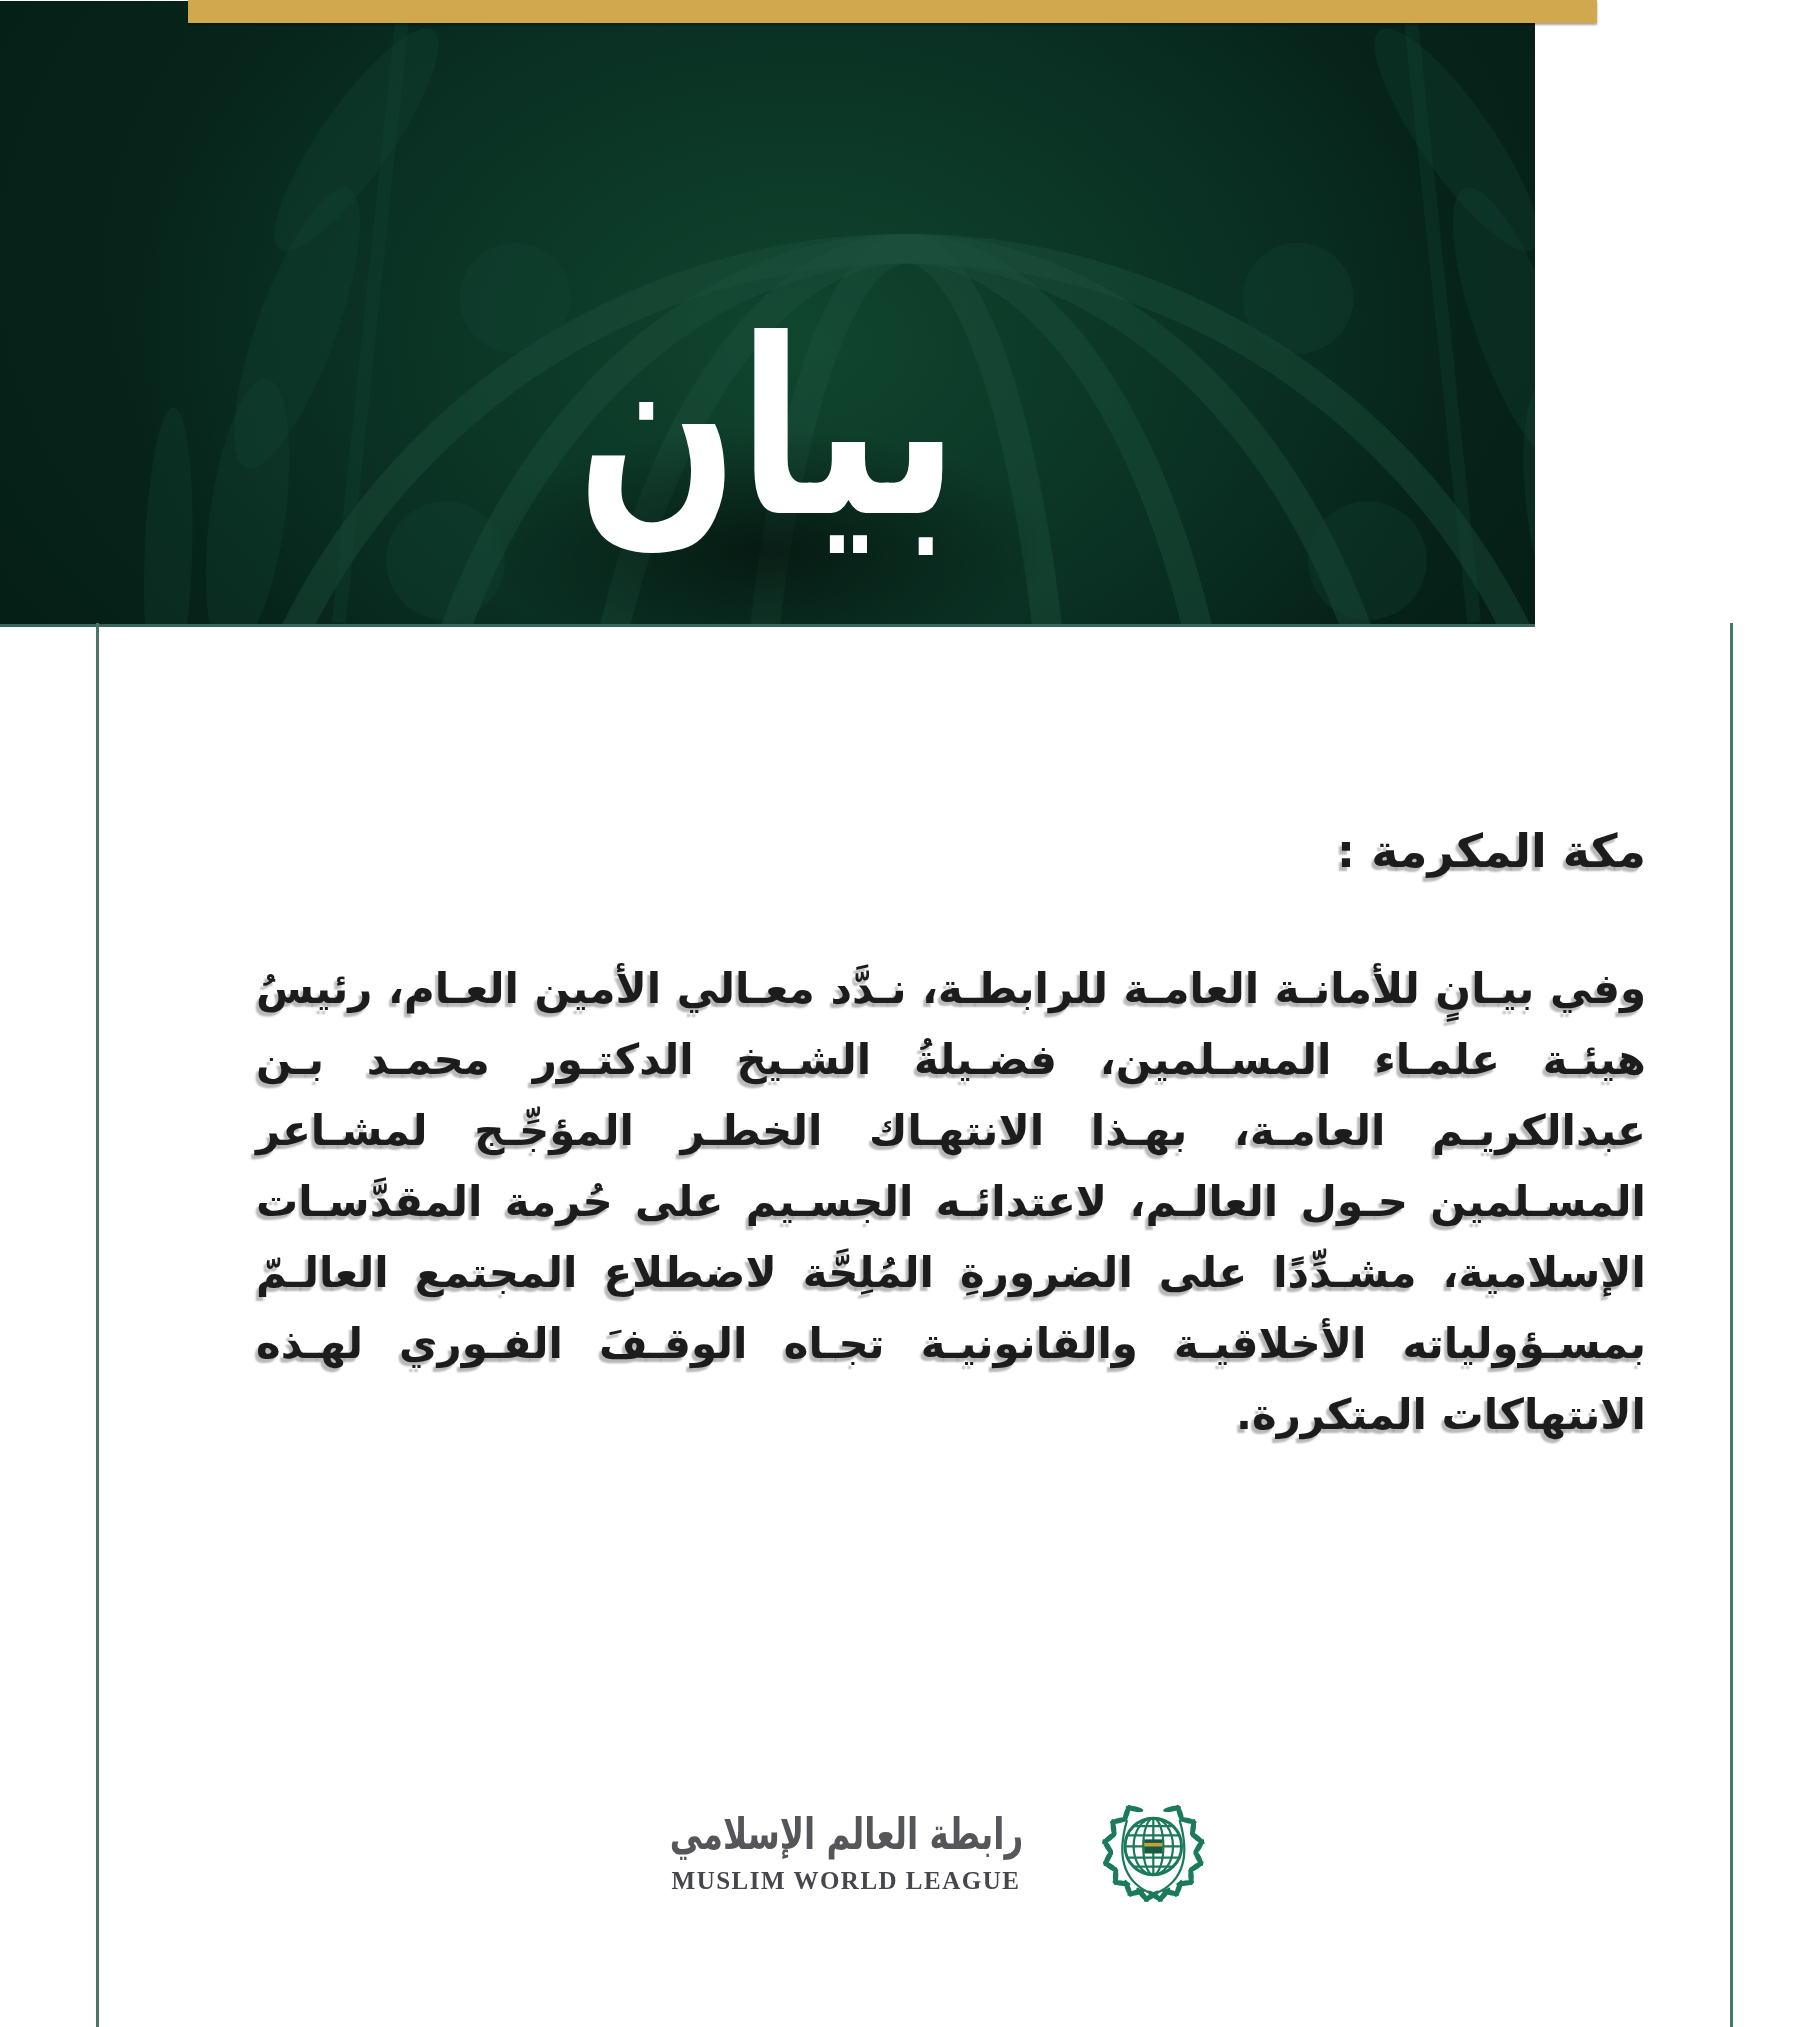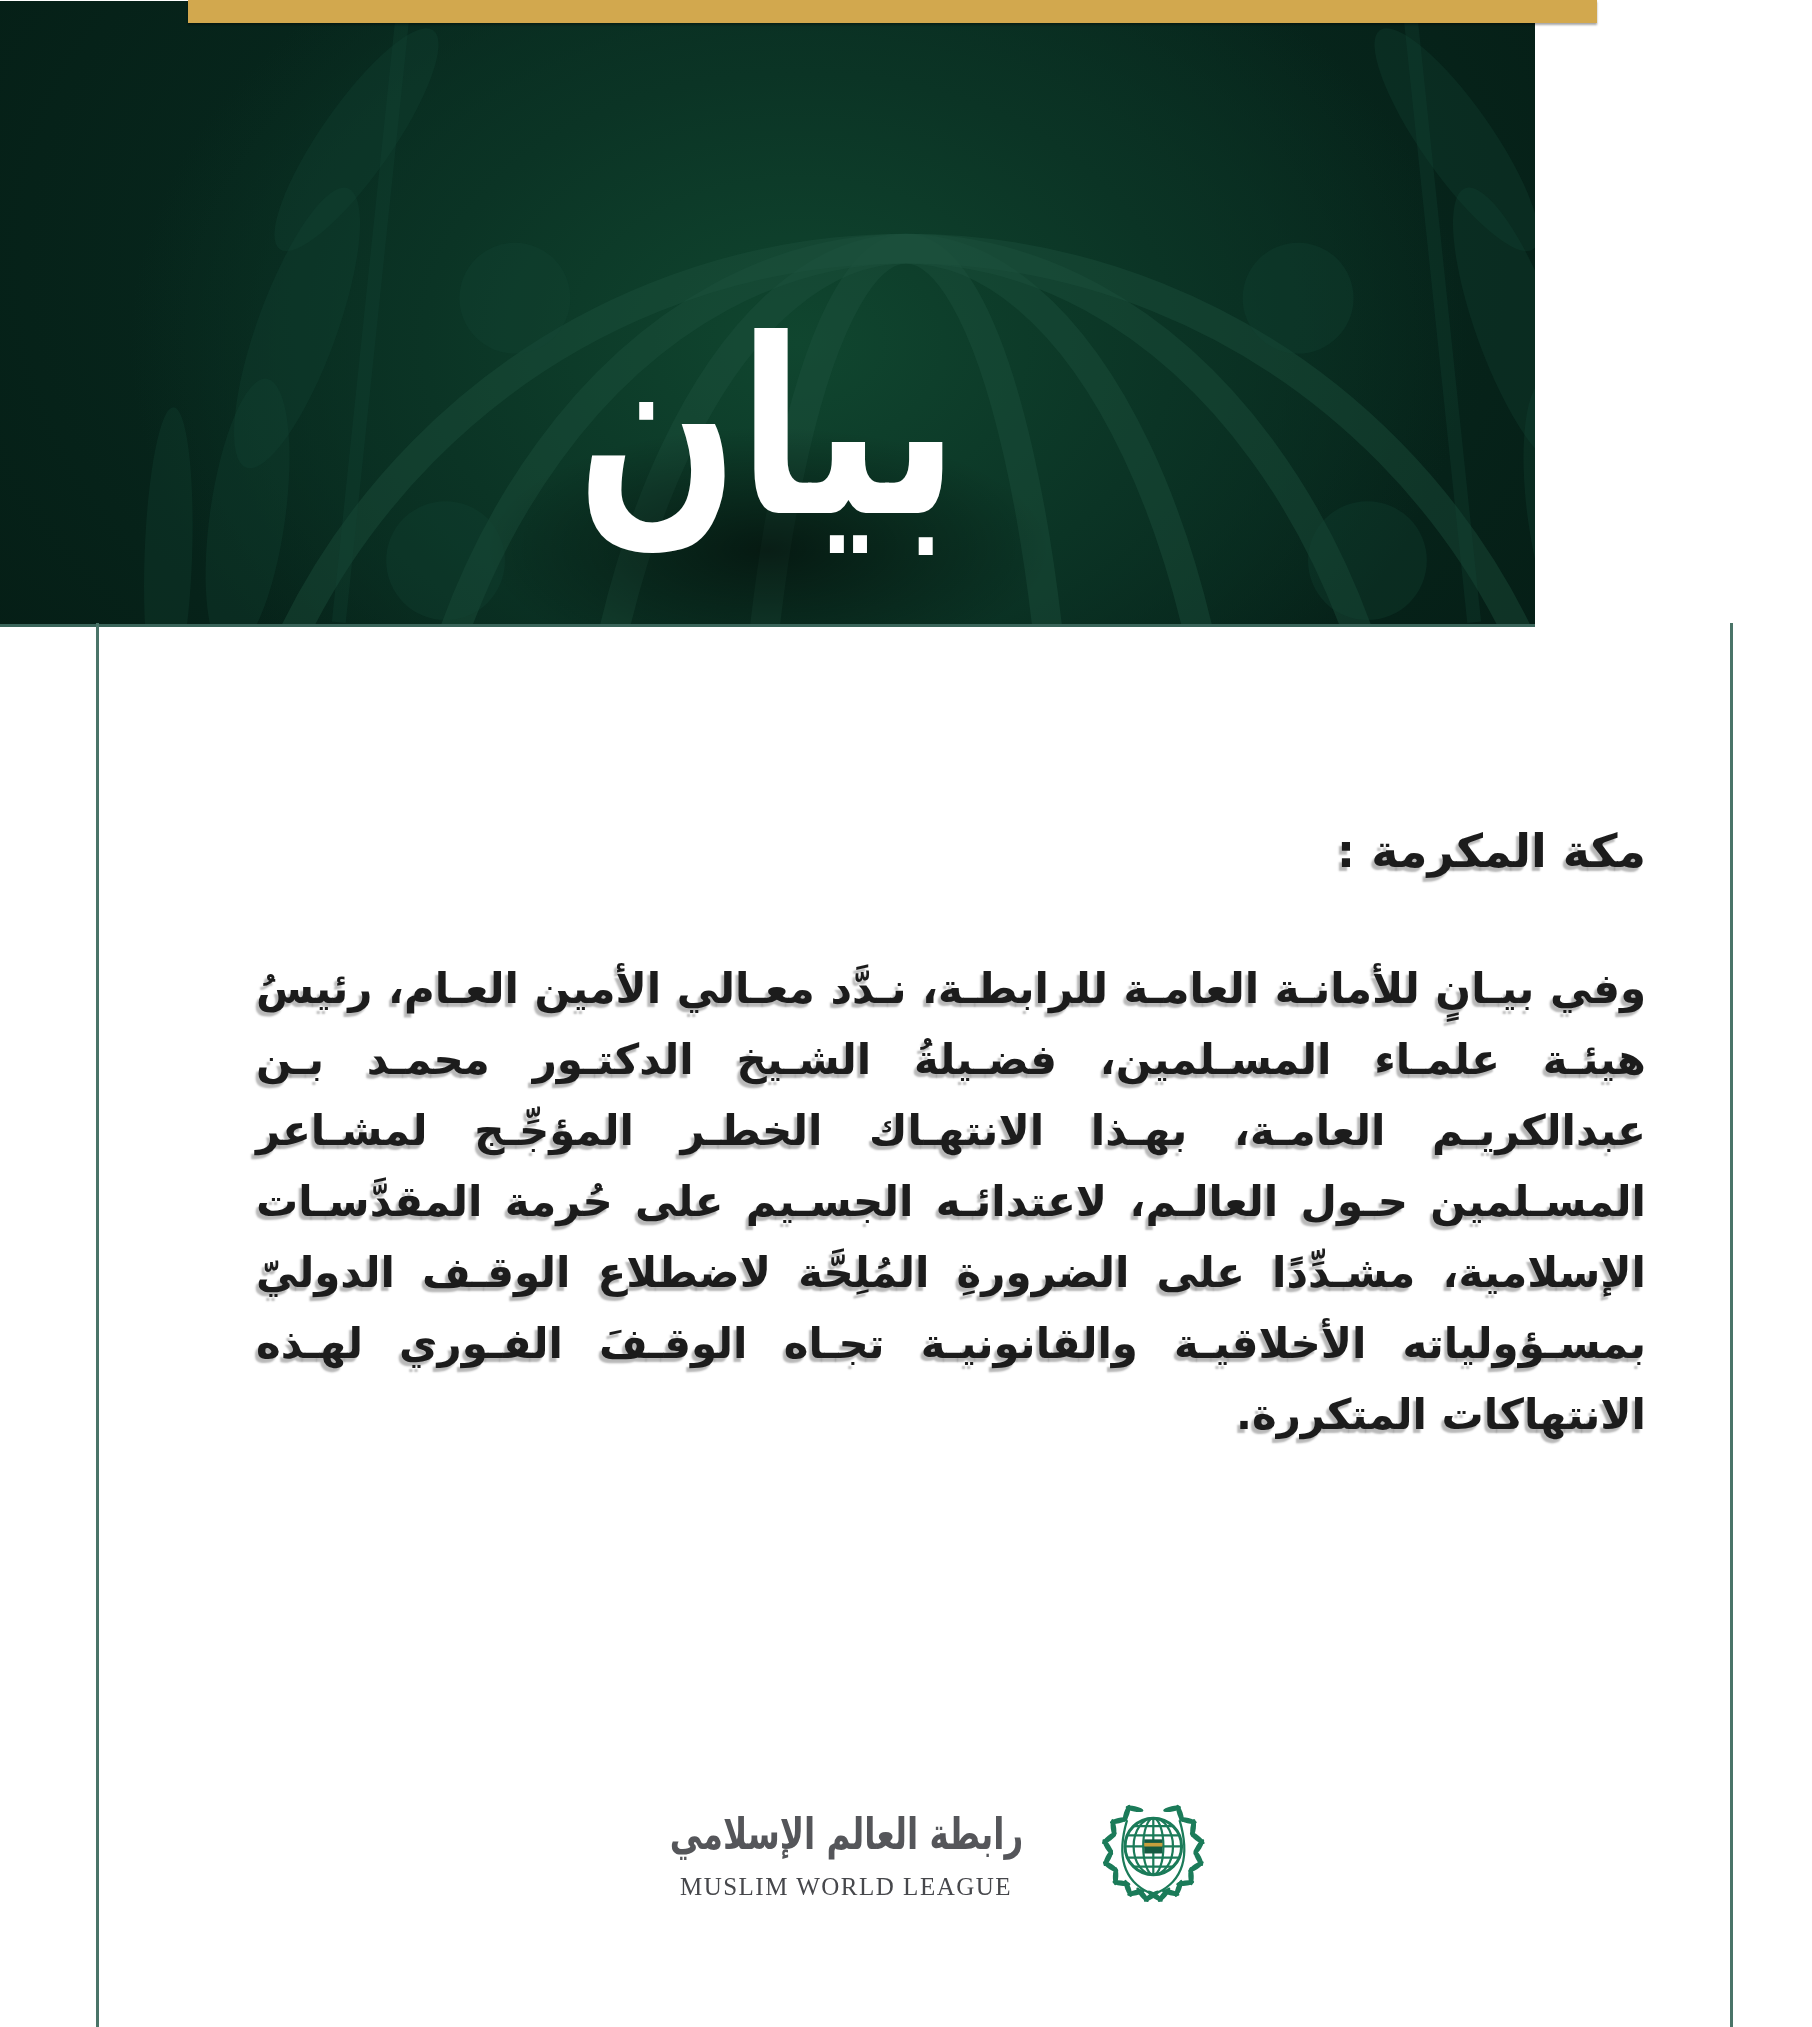--- a/index.html
+++ b/index.html
@@ -63,22 +63,22 @@
   .footer-logo {
     position:absolute; top:1802px; left:50%; transform:translateX(-50%);
     display:flex; align-items:flex-start; gap:16px; direction:ltr;
   }
   .logo-text { text-align:center; }
   .logo-ar {
     font-size:44px; font-weight:bold; color:#55565A; line-height:63px;
     direction:rtl; transform:scaleX(0.74); transform-origin:50% 50%;
   }
   .logo-en {
-    font-family:"Liberation Serif", serif; font-weight:normal;
-    font-size:25px; letter-spacing:1.5px; color:#46474B; margin-top:8px;
+    font-family:"Liberation Serif", serif; font-weight:bold;
+    font-size:25px; letter-spacing:1.5px; color:#46474B; margin-top:2px;
     white-space:nowrap;
   }
 </style>
 </head>
 <body>
 
 <div class="page">
 
   <div class="header">
     <svg class="header-deco" viewBox="0 0 1831 629" preserveAspectRatio="none">
@@ -120,21 +120,21 @@
   <div class="frame-line left"></div>
   <div class="frame-line right"></div>
 
   <div class="content">
     <div class="dateline">مكة المكرمة :</div>
     <div class="para second">
         <div class="tline">وفي بيـانٍ للأمانـة العامـة للرابطـة، نـدَّد معـالي الأمين العـام، رئيسُ</div>
         <div class="tline">هيئـة علمـاء المسـلمين، فضـيلةُ الشـيخ الدكتـور محمـد بـن</div>
         <div class="tline">عبدالكريـم العامـة، بهـذا الانتهـاك الخطـر المؤجِّـج لمشـاعر</div>
         <div class="tline">المسـلمين حـول العالـم، لاعتدائـه الجسـيم على حُرمة المقدَّسـات</div>
-        <div class="tline">الإسلامية، مشـدِّدًا على الضرورةِ المُلِحَّة لاضطلاع الوقـف الدوليّ</div>
+        <div class="tline">الإسلامية، مشـدِّدًا على الضرورةِ المُلِحَّة لاضطلاع المجتمع العالـمّ</div>
         <div class="tline">بمسـؤولياته الأخلاقيـة والقانونيـة تجـاه الوقـفَ الفـوري لهـذه</div>
         <div class="tline tline-last">الانتهاكات المتكررة.</div>
       </div>
   </div>
 
   <div class="footer-logo">
     <div class="logo-text">
       <div class="logo-ar">رابطة العالم الإسلامي</div>
       <div class="logo-en">MUSLIM WORLD LEAGUE</div>
     </div>

